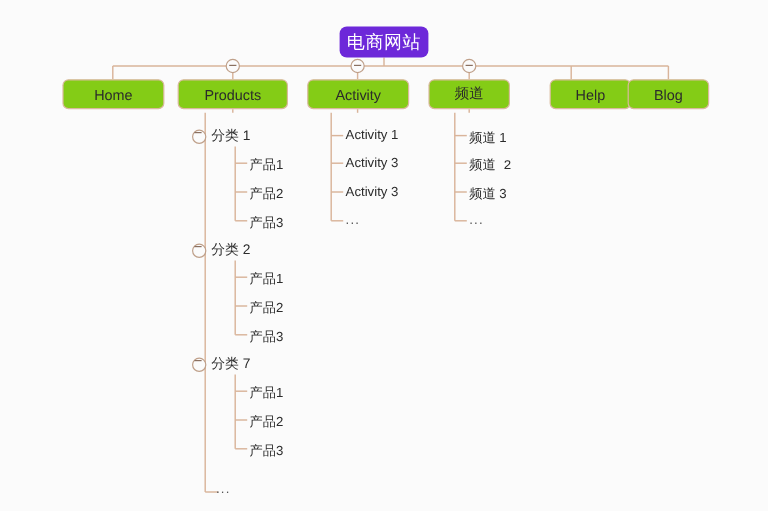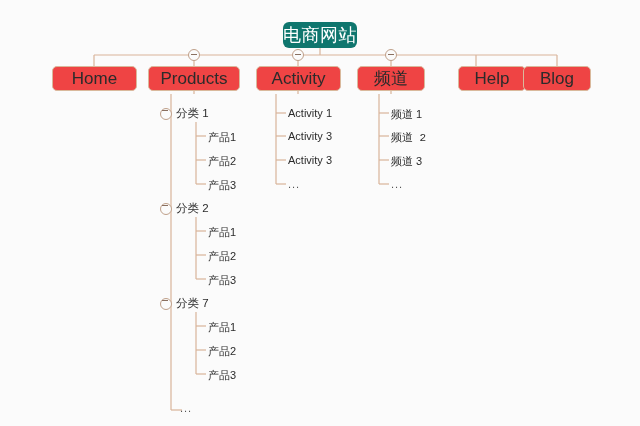--- a/index.html
+++ b/index.html
@@ -27,44 +27,44 @@
     pointer-events: none;
   }
 
   
   .root-node {
     position: absolute;
     left: 283px;
     top: 22px;
     width: 74px;
     height: 26px;
-    background: #0f766e;
+    background: #6d28d9;
     border-radius: 6px;
     display: flex;
     align-items: center;
     justify-content: center;
     color: #ffffff;
-    font-size: 18px;
+    font-size: 15px;
     letter-spacing: 0.5px;
     box-sizing: border-box;
   }
 
   
   .l1-node {
     position: absolute;
     top: 66px;
     height: 25px;
-    background: #ef4444;
+    background: #84cc16;
     border: 1px solid #d9b99c;
     border-radius: 5px;
     display: flex;
     align-items: center;
     justify-content: center;
     color: #2b2b2b;
-    font-size: 17px;
+    font-size: 12px;
     box-sizing: border-box;
   }
 
   
   .l2-node {
     position: absolute;
     font-size: 11.5px;
     color: #2b2b2b;
     white-space: nowrap;
     display: flex;

